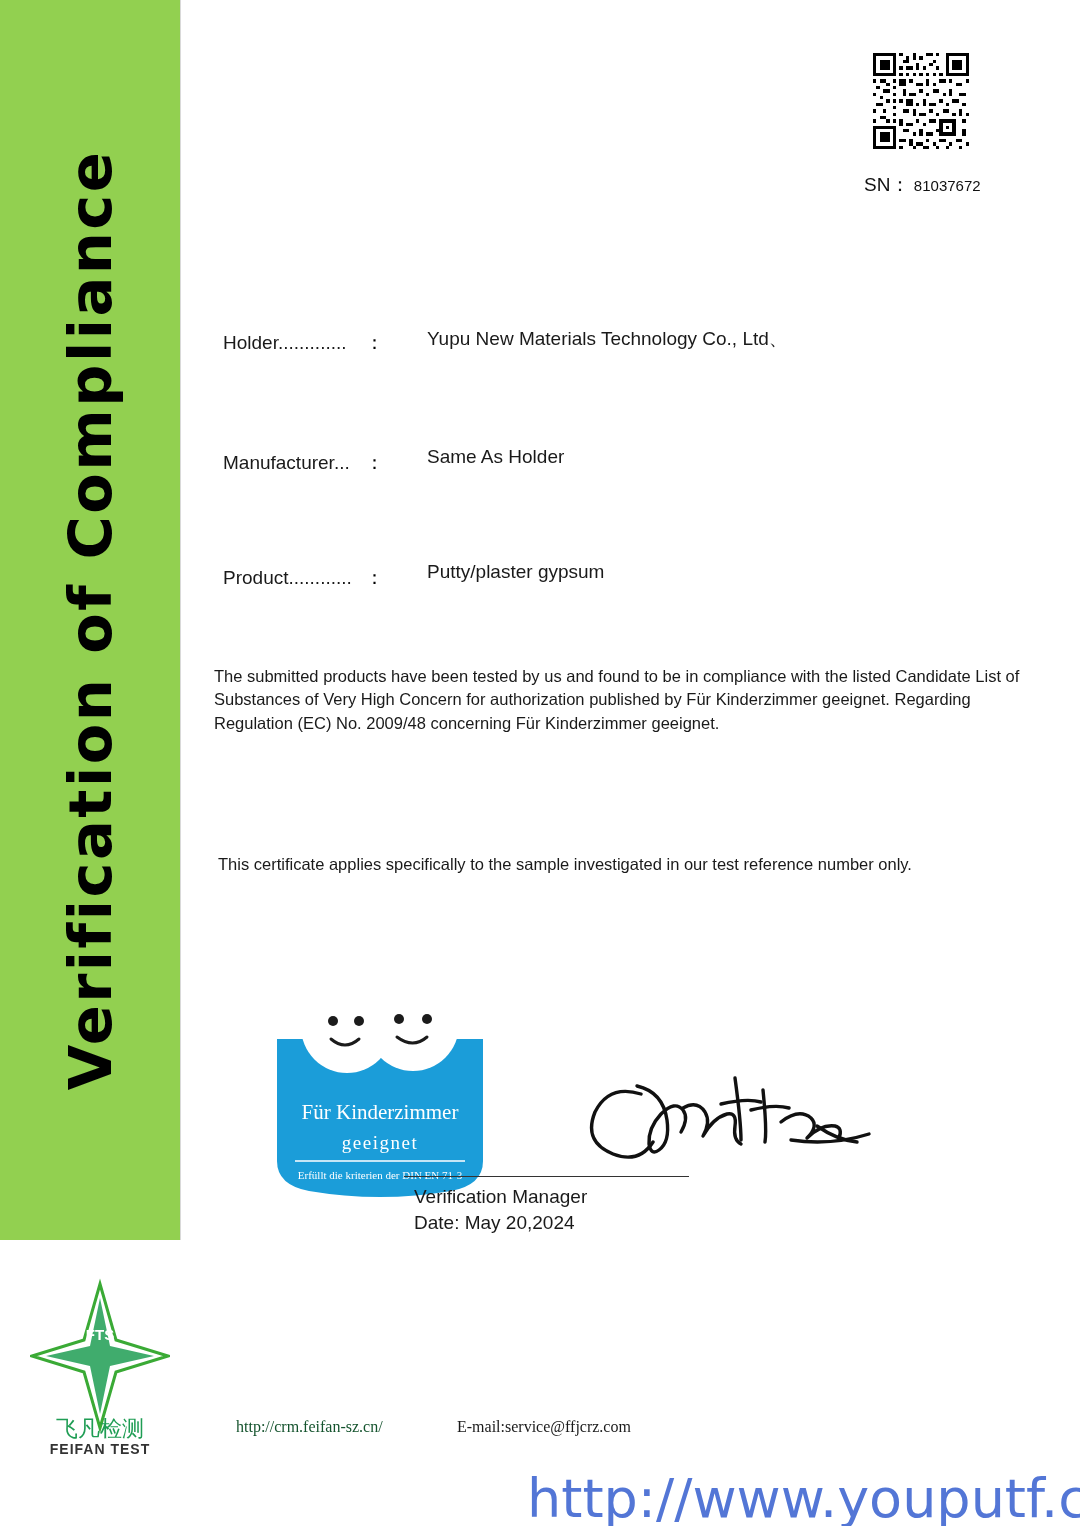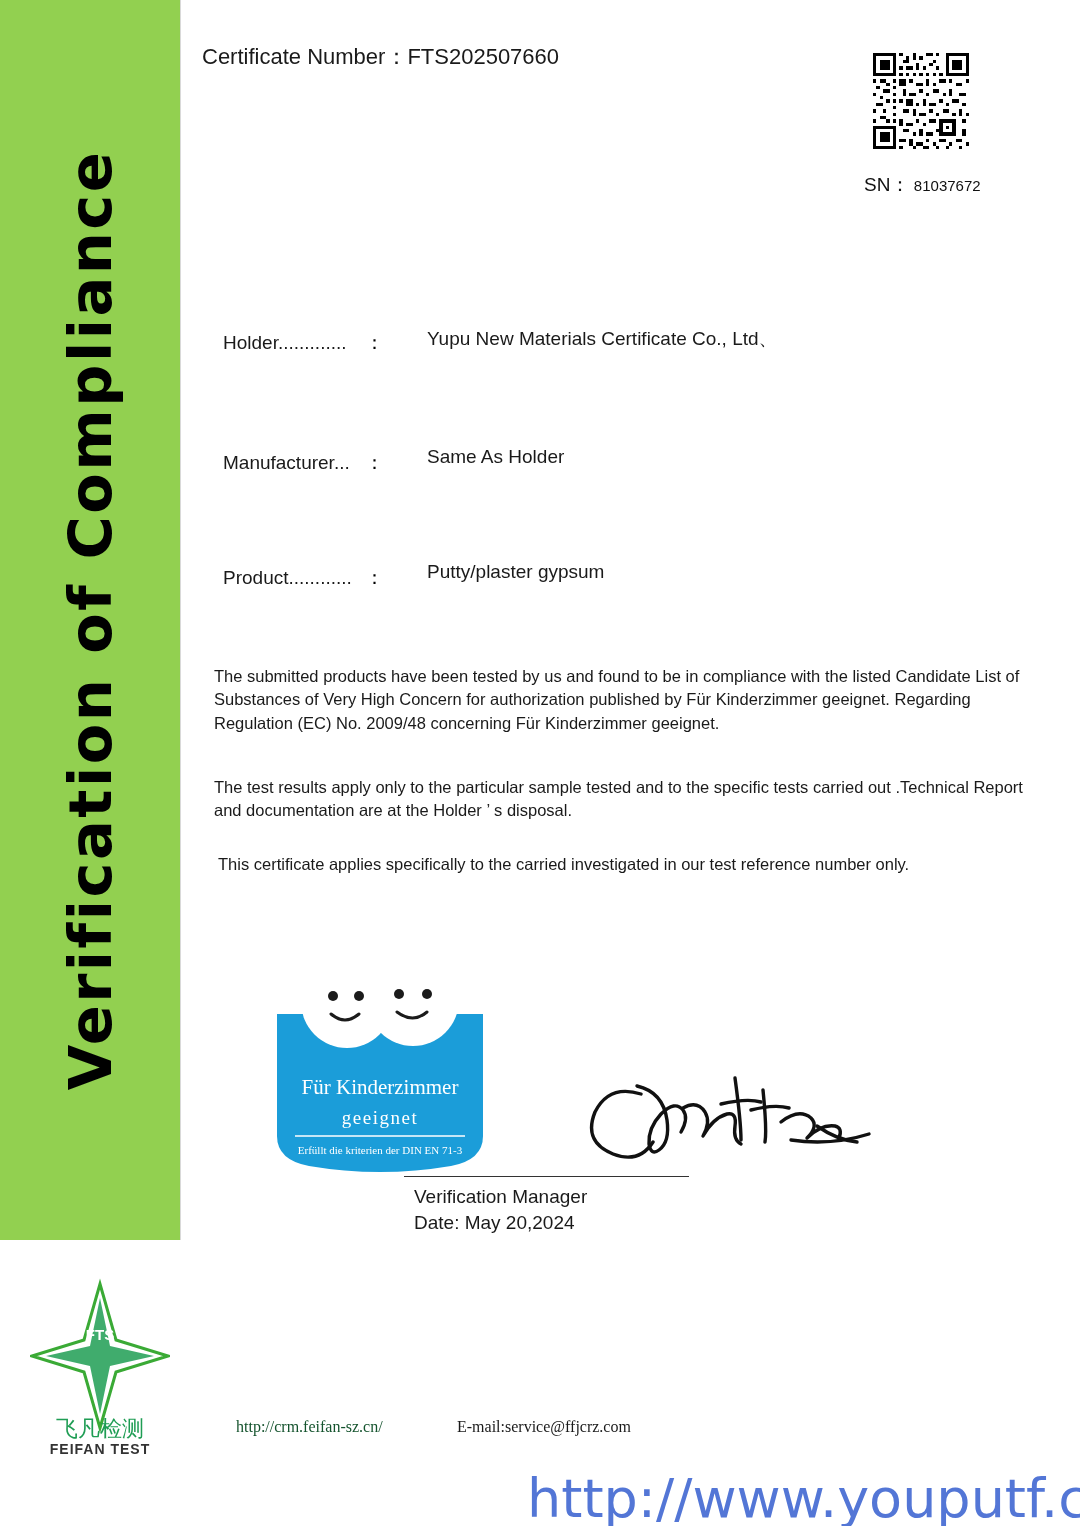--- a/index.html
+++ b/index.html
@@ -140,21 +140,21 @@
     width: 818px;
   }
   #para1 { left: 34px; top: 665px; }
   #para2 { left: 34px; top: 776px; }
   #para3 { left: 38px; top: 853px; }
 
   
   .kinder {
     position: absolute;
     left: 75px;
-    top: 922px;
+    top: 947px;
     width: 250px;
     height: 265px;
   }
   .kinder svg { display: block; }
 
   
   .signature {
     position: absolute;
     left: 405px;
     top: 1070px;
@@ -238,21 +238,20 @@
 
 <div class="page">
 
   <div class="side-band">
     <div class="side-band-text">Verification of  Compliance</div>
   </div>
   <div class="vline"></div>
 
   <div class="content">
 
-    <div class="cert-number">Certificate Number：FTS202507660</div>
 
     <div class="qr">
       <svg width="96" height="96" viewBox="0 0 29 29" shape-rendering="crispEdges">
         <rect width="29" height="29" fill="#ffffff"></rect>
         <g fill="#000000">
 
           <rect x="0" y="0" width="7" height="1"></rect>
             <rect x="0" y="6" width="7" height="1"></rect>
           <rect x="0" y="0" width="1" height="7"></rect>
             <rect x="6" y="0" width="1" height="7"></rect>
@@ -386,38 +385,37 @@
     </div>
 
     <div class="sn-line">
       <span class="sn-label">SN：</span>
       <span class="sn-value">81037672</span>
     </div>
 
     <div class="field" id="field-holder">
       <span class="f-label">Holder.............</span>
       <span class="f-colon">：</span>
-      <span class="f-value">Yupu New Materials Certificate Co., Ltd、</span>
+      <span class="f-value">Yupu New Materials Technology Co., Ltd、</span>
     </div>
 
     <div class="field" id="field-manufacturer">
       <span class="f-label">Manufacturer...</span>
       <span class="f-colon">：</span>
       <span class="f-value">Same As Holder</span>
     </div>
 
     <div class="field" id="field-product">
       <span class="f-label">Product............</span>
       <span class="f-colon">：</span>
       <span class="f-value">Putty/plaster gypsum</span>
     </div>
 
     <div class="para" id="para1">The submitted products have been tested by us and found to be in compliance with the listed Candidate List of Substances of Very High Concern for authorization published by Für Kinderzimmer geeignet. Regarding Regulation (EC) No. 2009/48 concerning Für Kinderzimmer geeignet.</div>
-    <div class="para" id="para2">The test  results apply only  to the particular  sample tested and  to the specific  tests carried out .Technical Report and documentation are at the Holder ’ s disposal.</div>
-    <div class="para" id="para3">This certificate applies specifically to the carried investigated in our test reference number only.</div>
+    <div class="para" id="para3">This certificate applies specifically to the sample investigated in our test reference number only.</div>
 
     <div class="kinder">
       <svg width="250" height="265" viewBox="0 0 250 265">
 
         <path d="M22 92 H228 V214 Q228 238 196 244 Q125 256 54 244 Q22 238 22 214 Z" fill="#1b9dd9"></path>
 
         <circle cx="92" cy="80" r="46" fill="#ffffff"></circle>
 
         <path d="M70 44 q10 -16 24 -10 q-8 4 -10 12 z" fill="#ffffff"></path>
 

